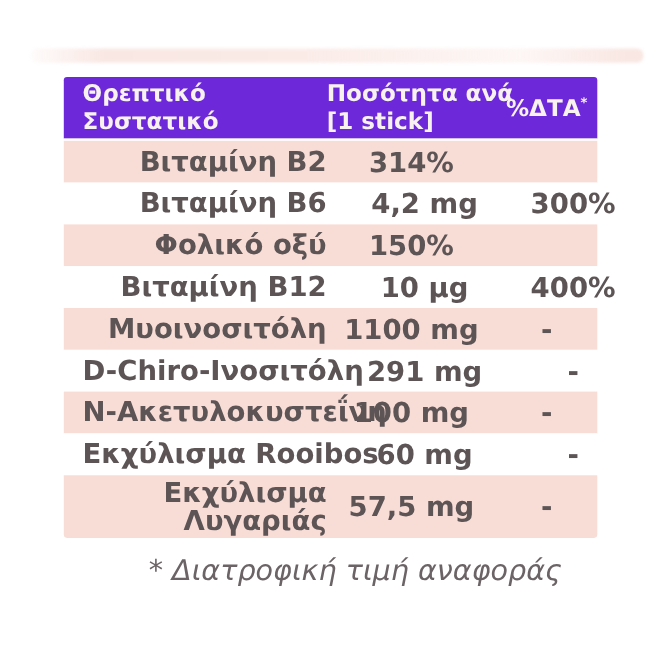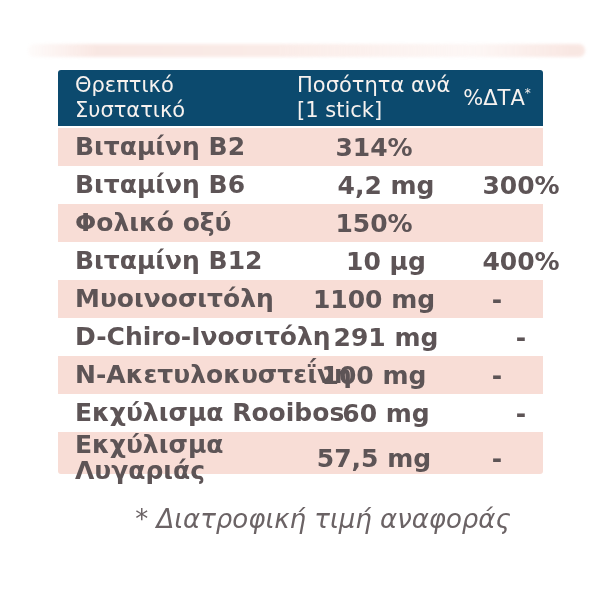--- a/index.html
+++ b/index.html
@@ -34,28 +34,28 @@
   }
 
   .nutrition-table {
     position: absolute;
     left: 58px;
     top: 70px;
     width: 485px;
   }
 
   .thead {
-    background: #0c4a6e;
+    background: #6d28d9;
     color: #f7f2ef;
     height: 56px;
     display: grid;
     grid-template-columns: 239px 154px 92px;
     align-items: center;
     font-size: 21px;
-    font-weight: normal;
+    font-weight: bold;
     line-height: 25px;
     border-radius: 3px 3px 0 0;
   }
   .th-name   { padding-left: 17px; }
   .th-amount { text-align: left; white-space: nowrap; }
   .th-dv     { text-align: center; white-space: nowrap; }
   .th-dv sup { font-size: 12px; line-height: 0; }
 
   .gap { height: 2px; background: #ffffff; }
 
@@ -63,27 +63,28 @@
     display: grid;
     grid-template-columns: 239px 154px 92px;
     align-items: center;
     height: 38px;
     font-size: 25px;
     font-weight: bold;
     color: #5d5456;
   }
   .trow.pink  { background: #f8ddd6; }
   .trow.white { background: #ffffff; gap: 12px; }
-  .trow.tall  { height: 42px; }
+  .trow.tall  { height: 57px; }
   .trow:last-child { border-radius: 0 0 3px 3px; }
 
   .cell-name {
     padding-left: 17px;
     white-space: nowrap;
     line-height: 26px;
+    text-align: right;
   }
   .cell-name .name-line2 { display: block; }
   .cell-amount { text-align: center; white-space: nowrap; }
   .cell-dv     { text-align: center; white-space: nowrap; }
 
   .footnote {
     position: absolute;
     top: 504px;
     left: 12px;
     width: 600px;

